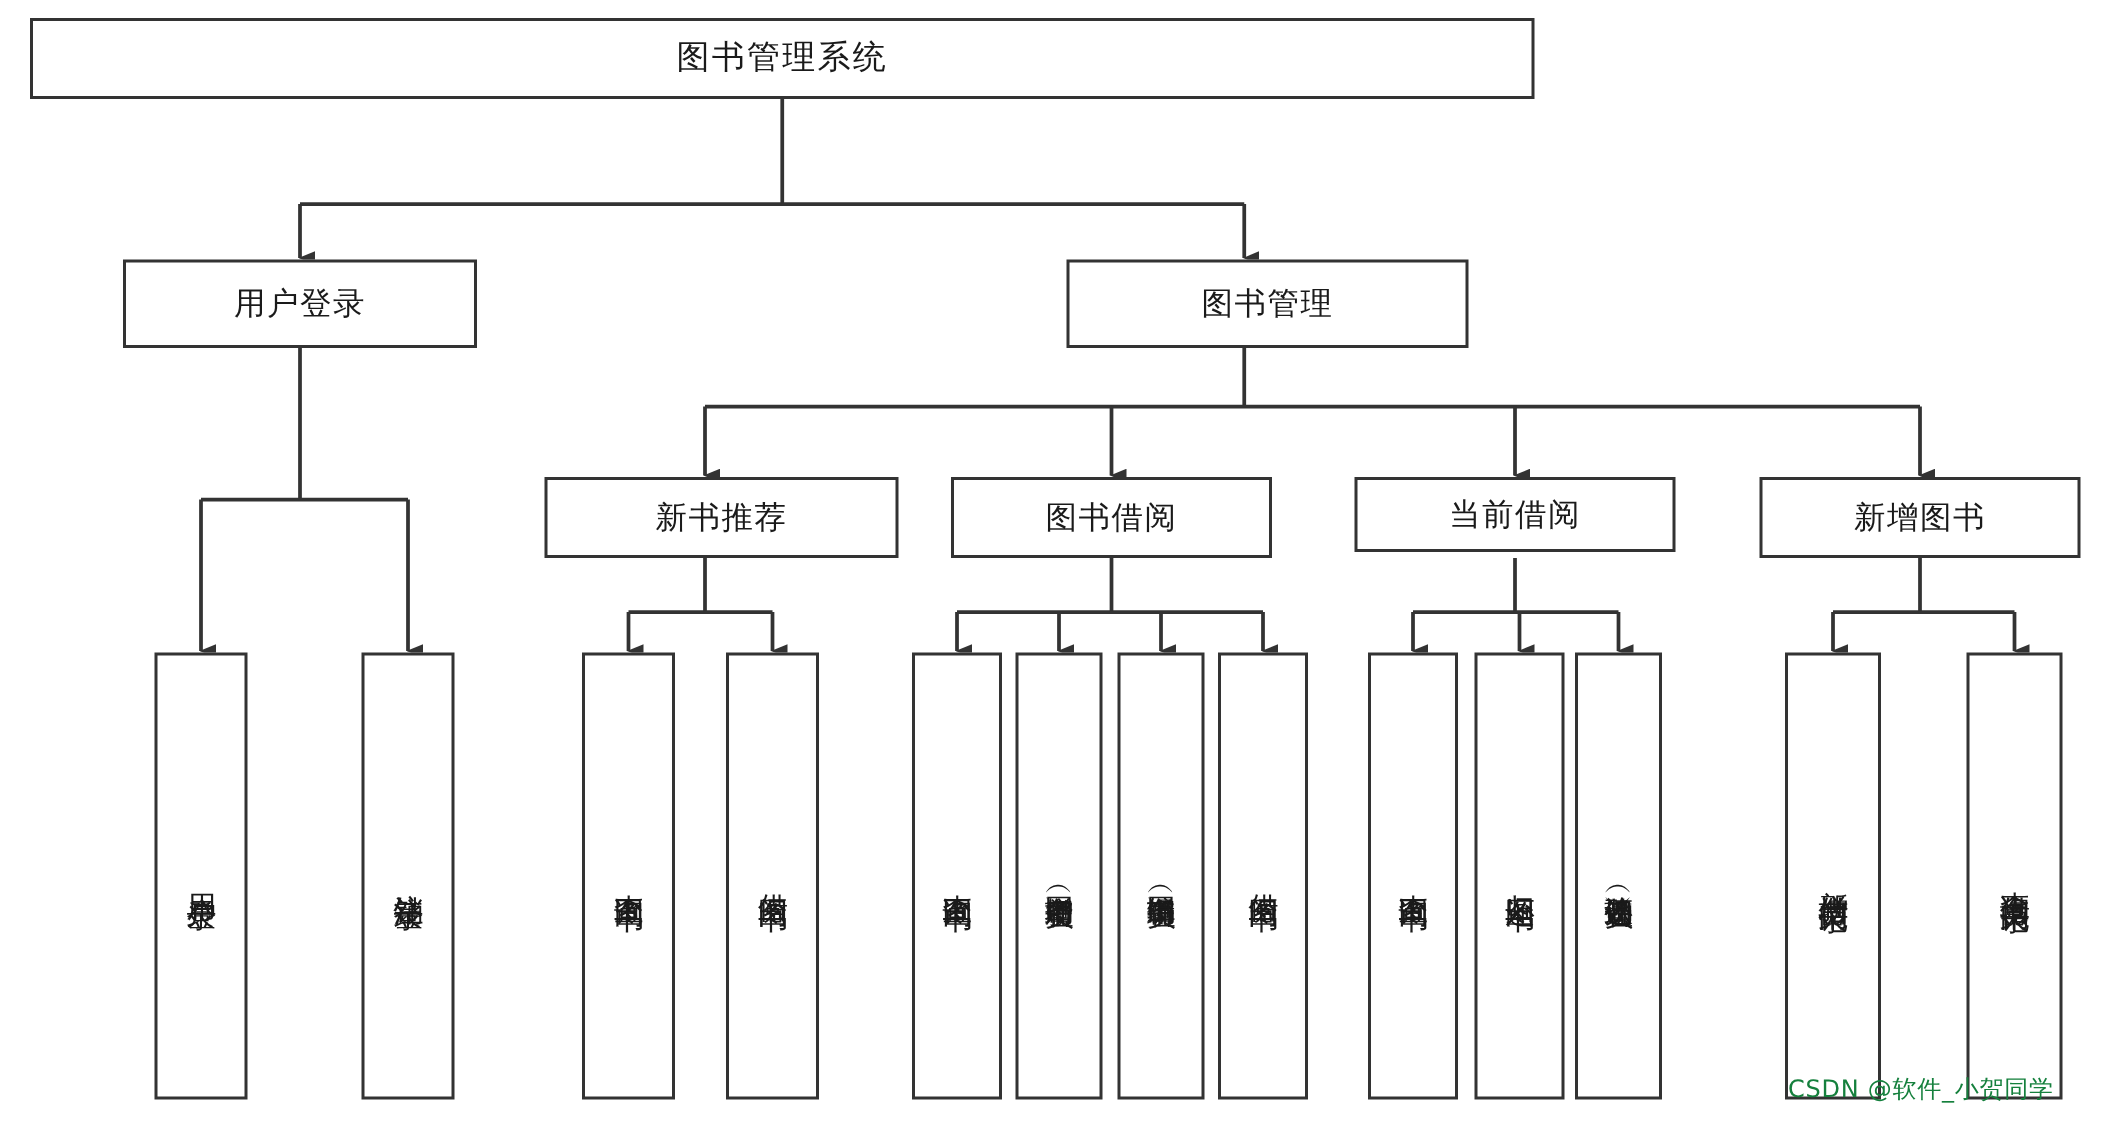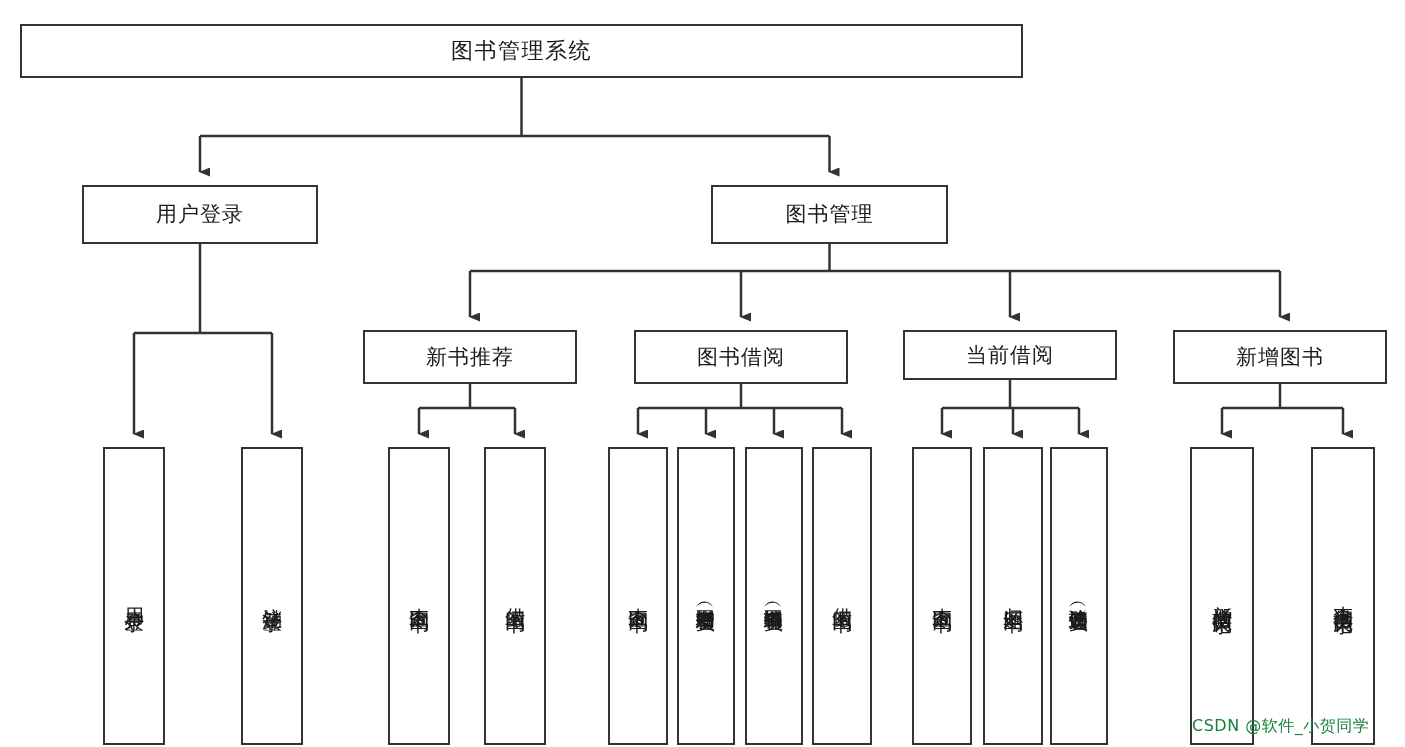--- a/index.html
+++ b/index.html
@@ -29,21 +29,20 @@
   .node {
     position: absolute;
     box-sizing: border-box;
     background: #ffffff;
     border: 2px solid #333333;
     display: flex;
     align-items: center;
     justify-content: center;
     color: #1a1a1a;
     z-index: 2;
-    margin-top: 12px;
   }
   .node .lbl {
     display: block;
     text-align: center;
     line-height: 1.08;
   }
   
   .node.h .lbl {
     font-size: 21px;
     letter-spacing: 1px;
@@ -127,24 +126,24 @@
       </g>
   </svg>
 
   <div id="nodes">
       <div class="node h root" id="node-root" style="left: 20px; top: 12px; width: 1003px; height: 54px;">
         <span class="lbl">图书管理系统</span>
       </div>
       <div class="node h" id="node-user-login" style="left: 82px; top: 173px; width: 236px; height: 59px;">
         <span class="lbl">用户登录</span>
       </div>
-      <div class="node h" id="node-book-manage" style="left: 711px; top: 173px; width: 237px; height: 59px;">
+      <div class="node h" id="node-book-manage" style="left: 711px; top: 173px; width: 268px; height: 59px;">
         <span class="lbl">图书管理</span>
       </div>
-      <div class="node h" id="node-new-book-rec" style="left: 363px; top: 318px; width: 214px; height: 54px;">
+      <div class="node h" id="node-new-book-rec" style="left: 363px; top: 318px; width: 236px; height: 54px;">
         <span class="lbl">新书推荐</span>
       </div>
       <div class="node h" id="node-book-borrow" style="left: 634px; top: 318px; width: 214px; height: 54px;">
         <span class="lbl">图书借阅</span>
       </div>
       <div class="node h" id="node-current-borrow" style="left: 903px; top: 318px; width: 214px; height: 50px;">
         <span class="lbl">当前借阅</span>
       </div>
       <div class="node h" id="node-borrow-record" style="left: 1173px; top: 318px; width: 214px; height: 54px;">
         <span class="lbl">新增图书</span>

